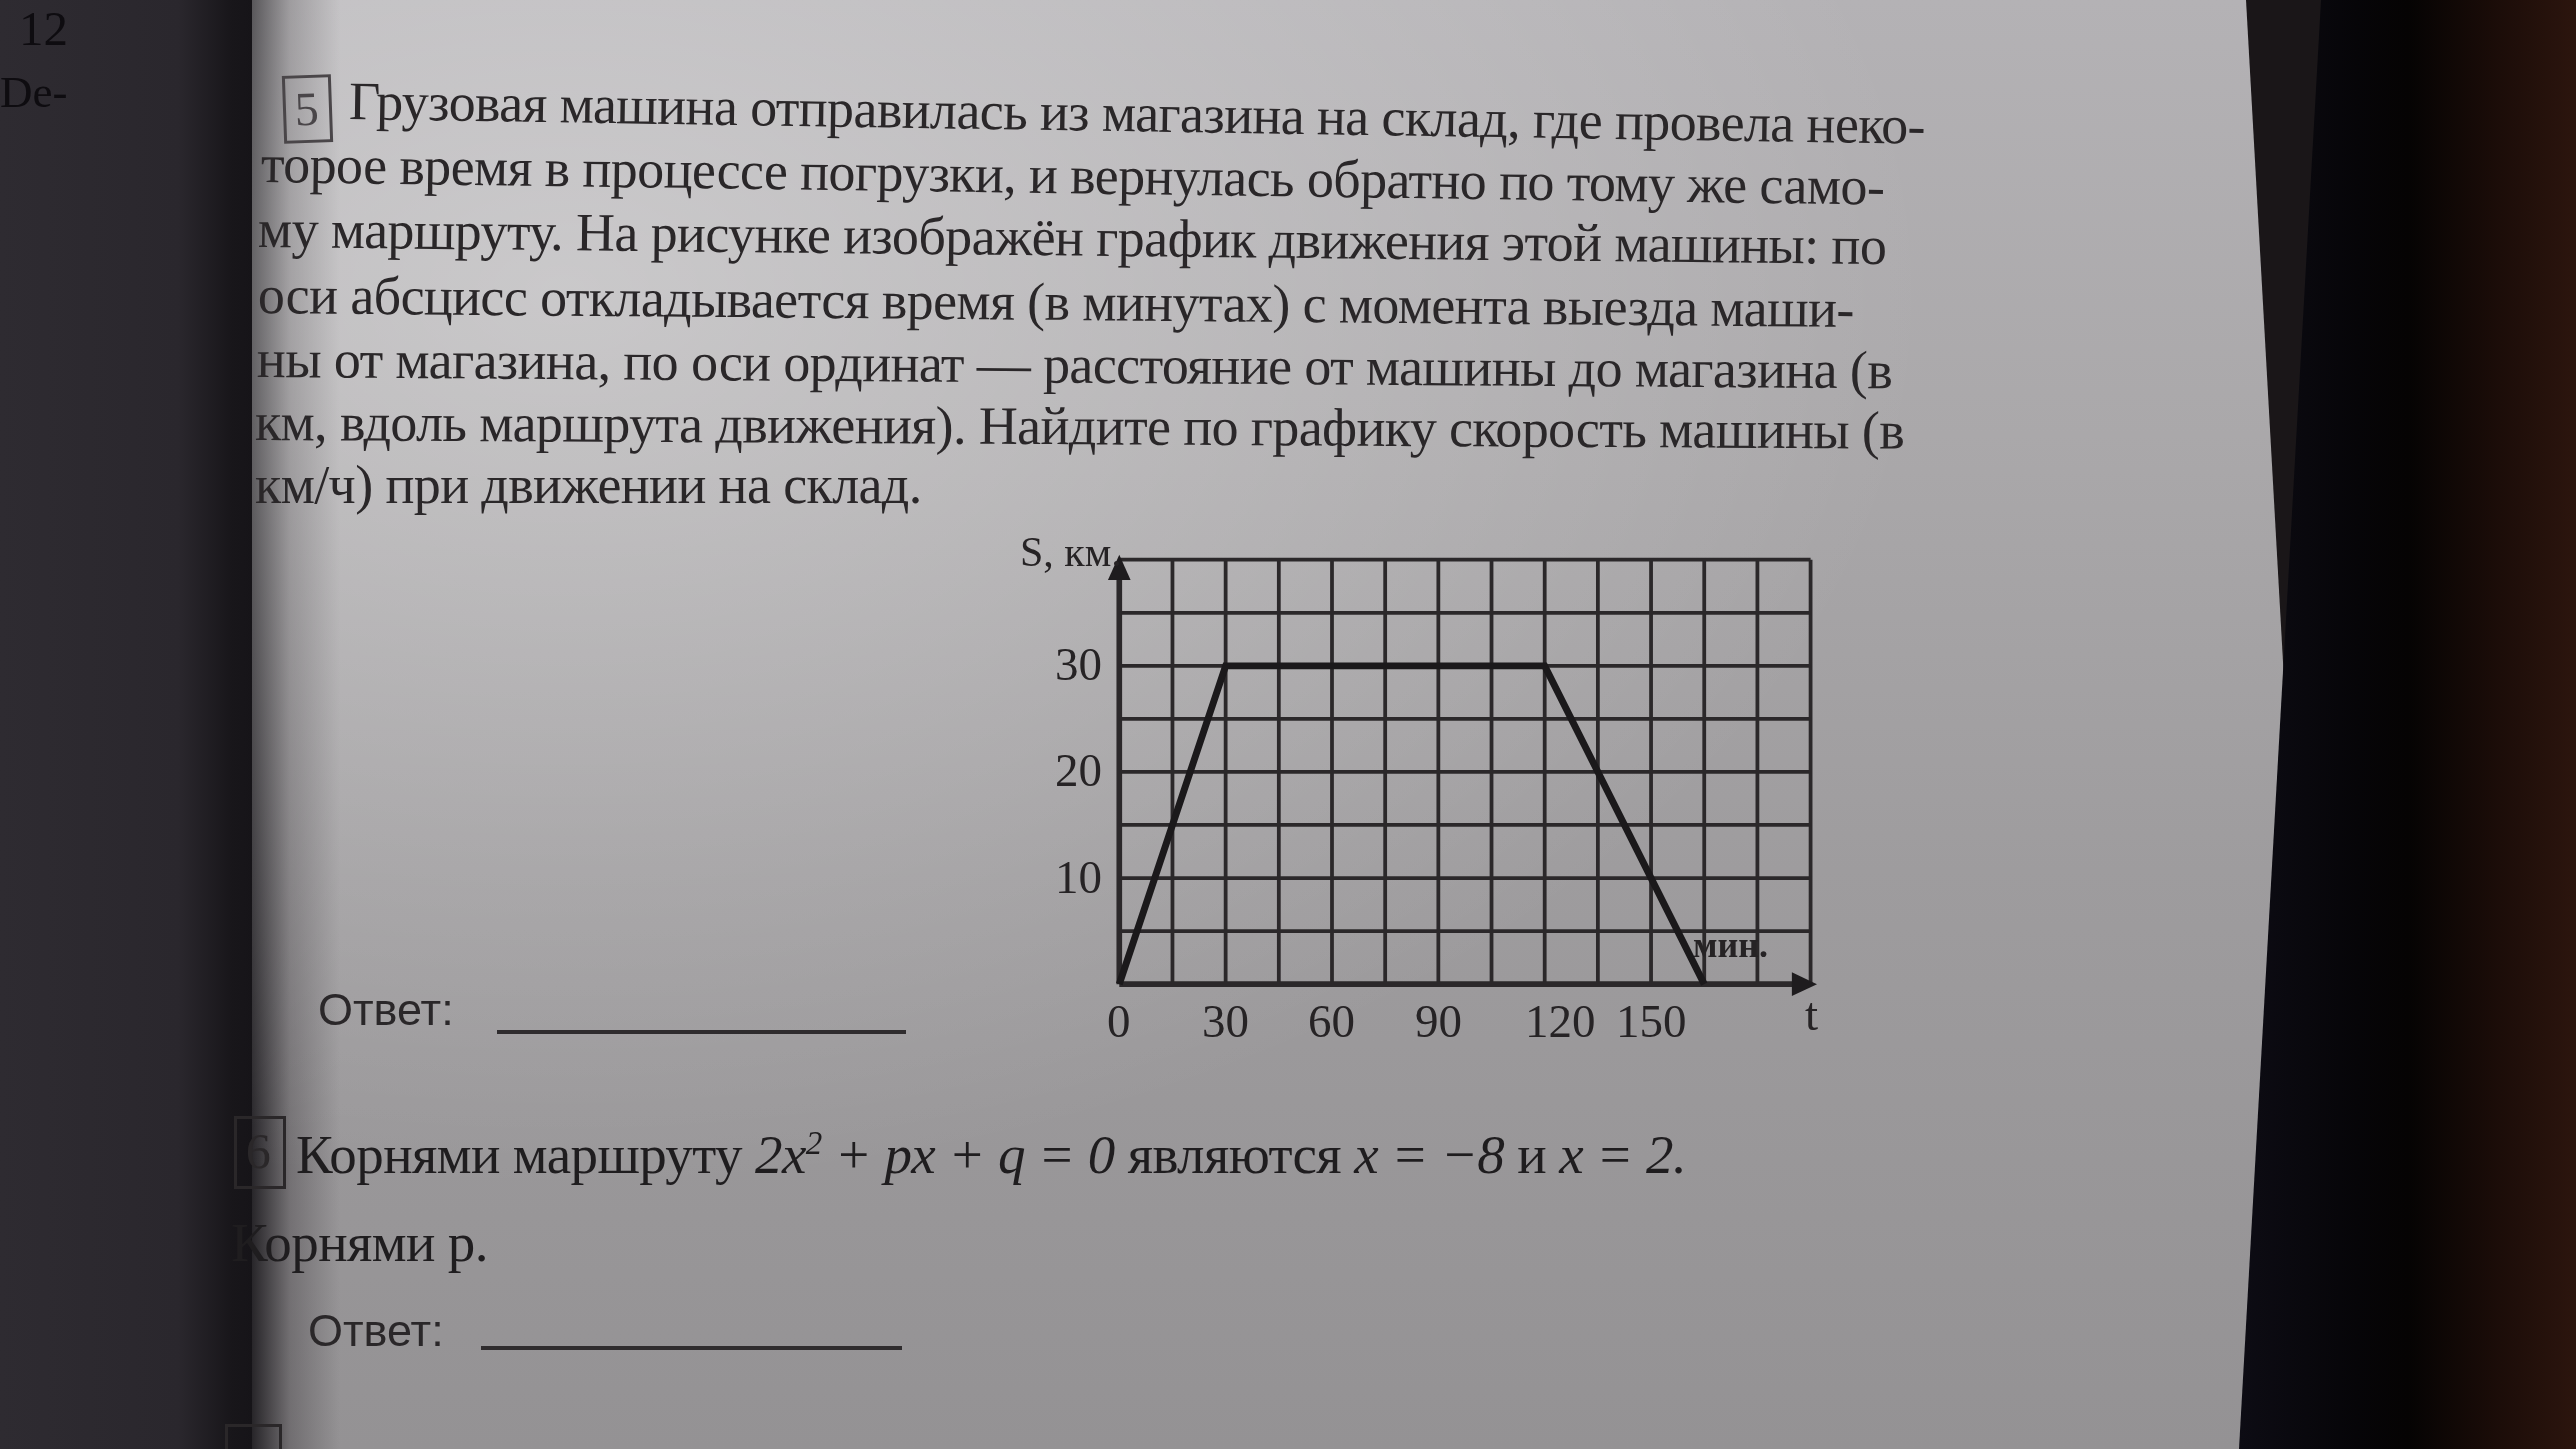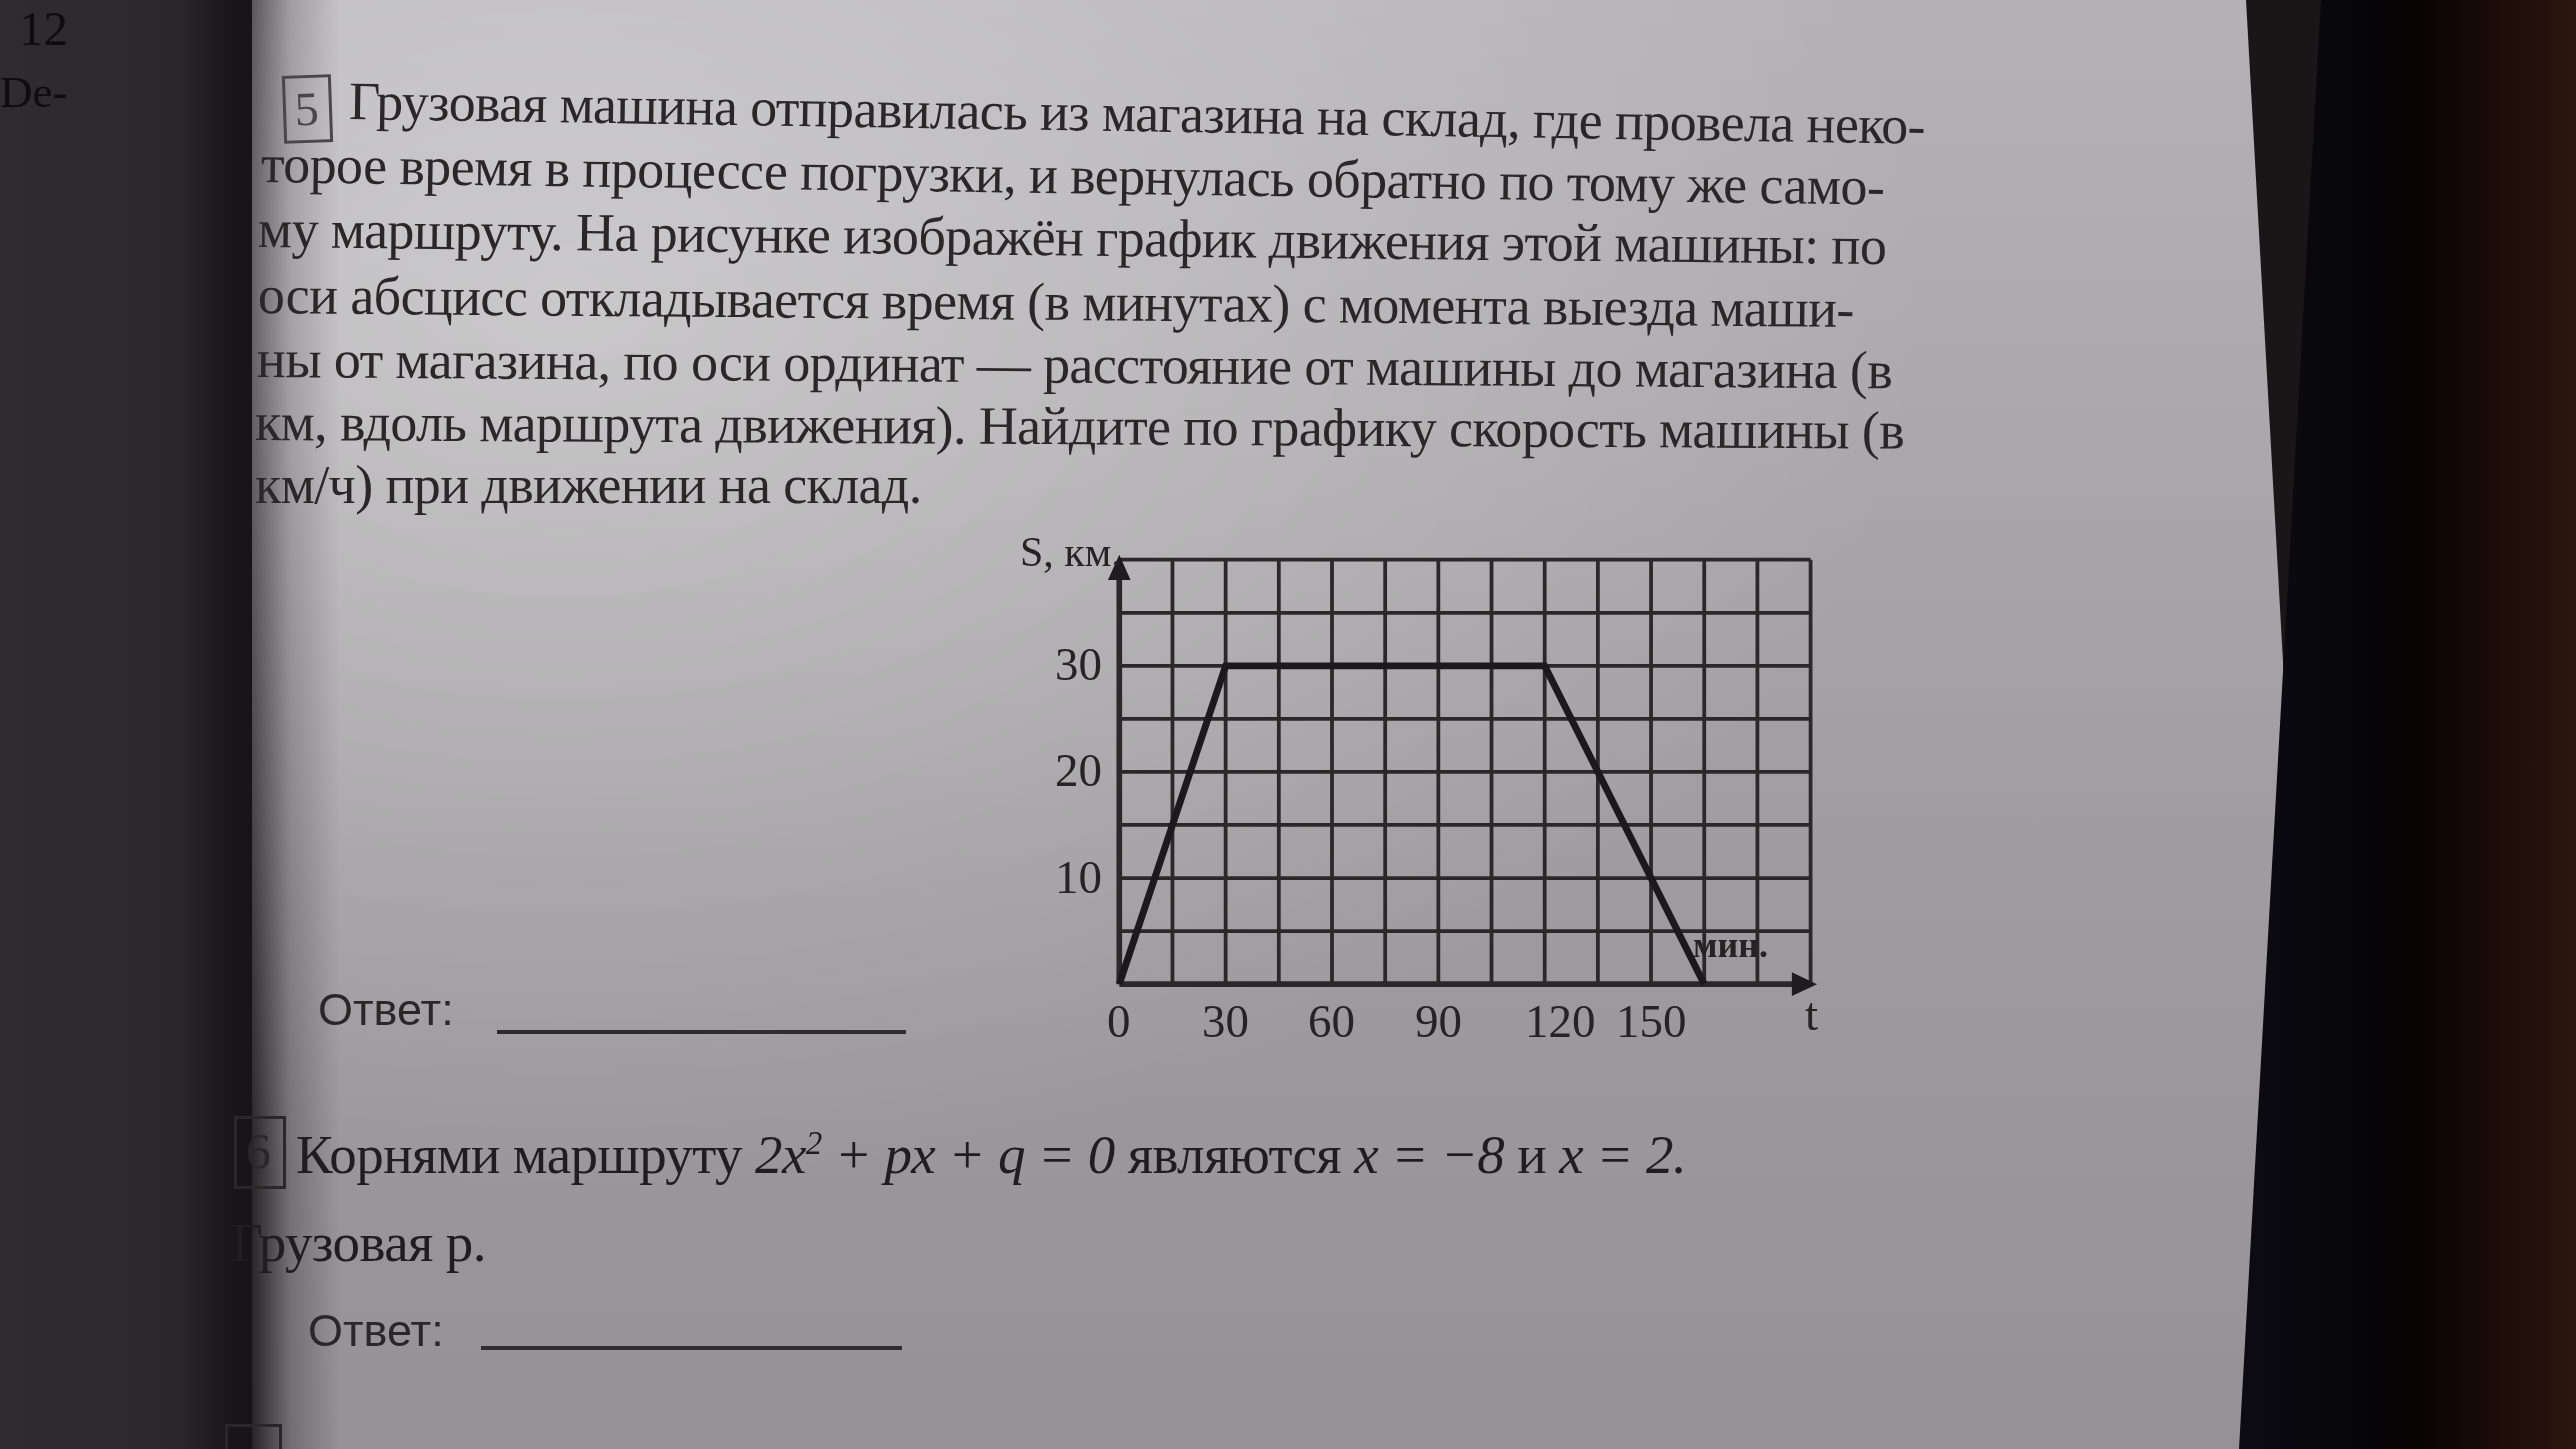--- a/index.html
+++ b/index.html
@@ -141,19 +141,19 @@
 
 <div class="answer-label" style="left:318px; top:984px;">Ответ:</div>
 <div class="answer-line" style="left:497px; top:1030px; width:409px;"></div>
 
 <div class="p6-box">
   <span>6</span>
 </div>
 <div class="line" style="left:296px; top:1123px; font-size:55px; color:#1f1d1f;">
   <span>Корнями маршруту </span><span class="math">2x<sup>2</sup> + px + q = 0</span><span> являются </span><span class="math">x = −8</span><span> и </span><span class="math">x = 2.</span>
 </div>
-<div class="line" style="left:231px; top:1211px; font-size:55px; color:#1f1d1f;">Грузовая p.</div>
+<div class="line" style="left:231px; top:1211px; font-size:55px; color:#1f1d1f;">Корнями p.</div>
 
 <div class="answer-label" style="left:308px; top:1305px;">Ответ:</div>
 <div class="answer-line" style="left:481px; top:1346px; width:421px;"></div>
 
 <div class="bottom-box"></div>
 
 
 </body></html>

